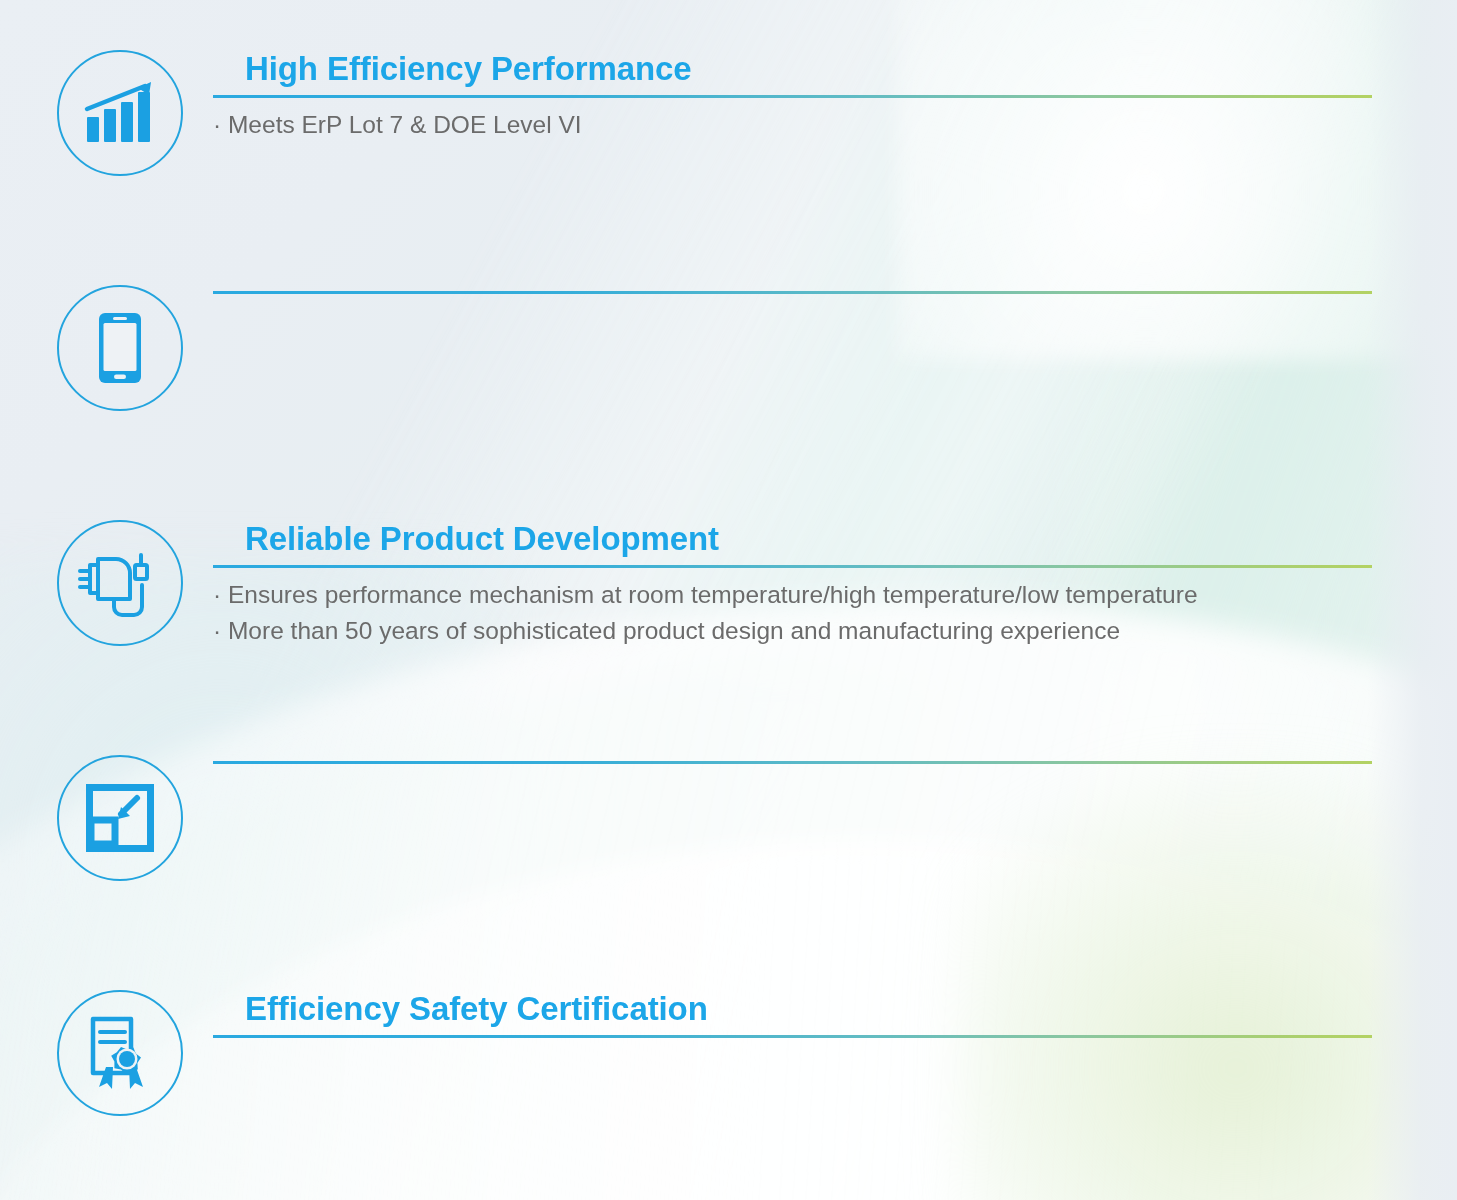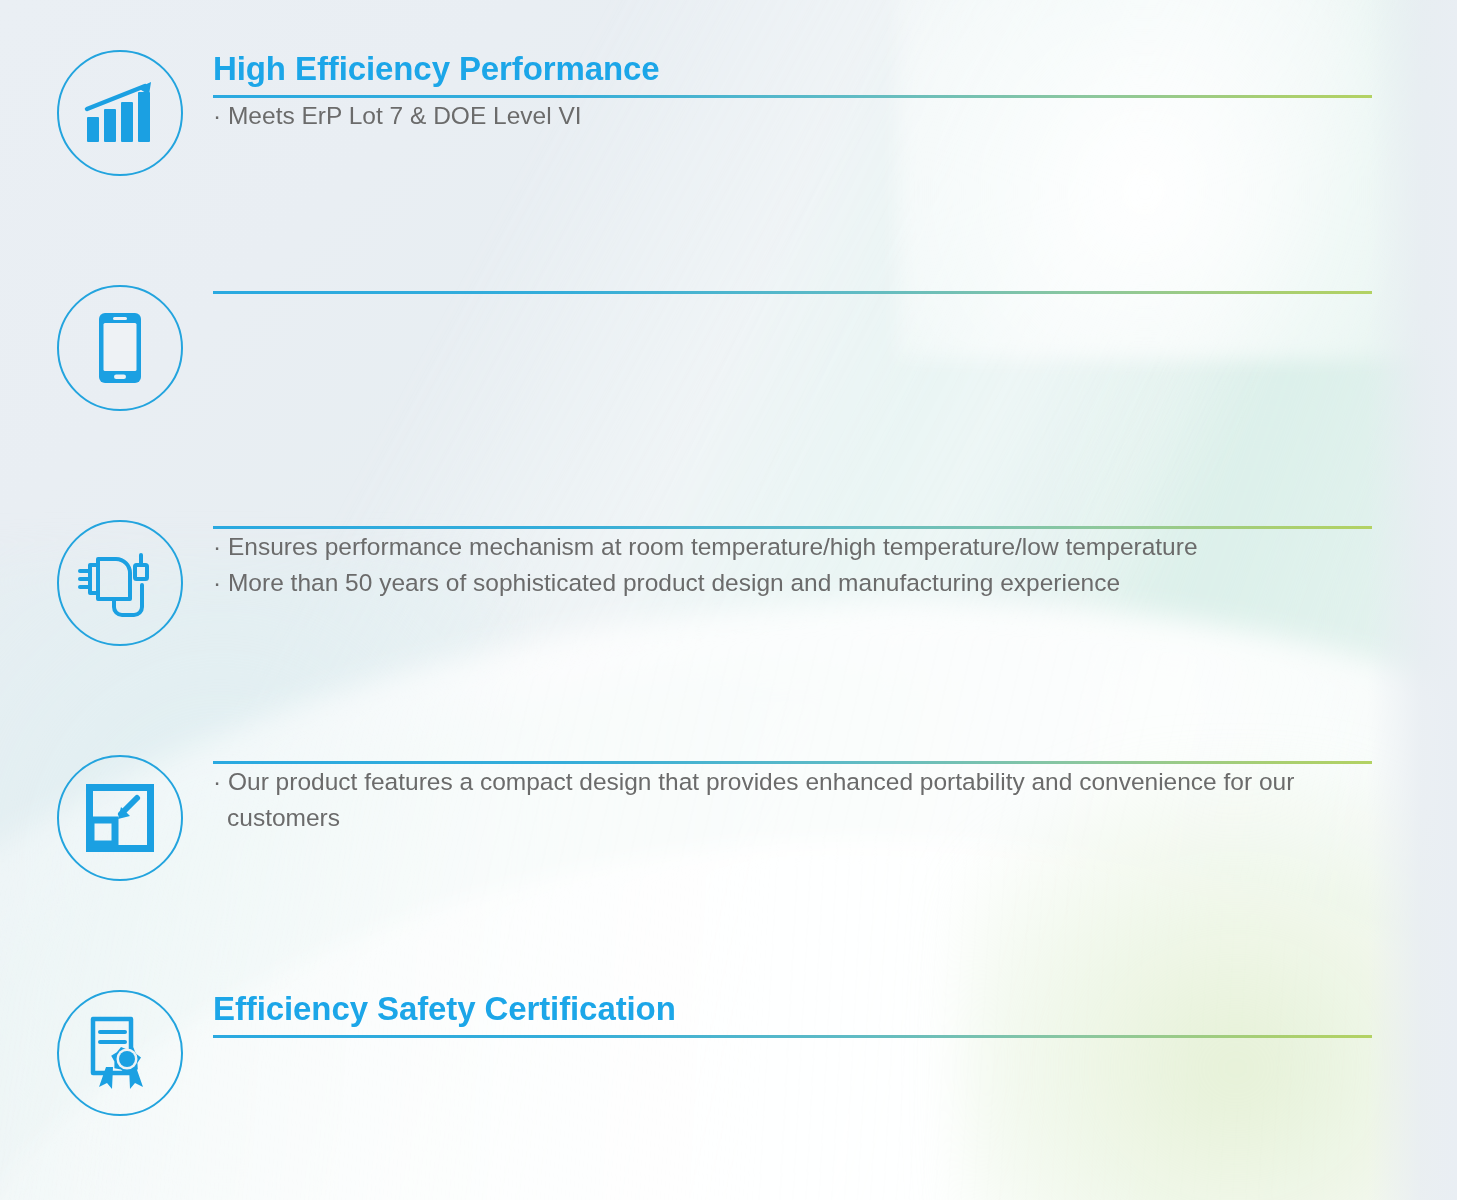--- a/index.html
+++ b/index.html
@@ -138,28 +138,30 @@
     top: 0;
     width: 1160px;
   }
   .feature-title {
     font-size: 33px;
     font-weight: bold;
     color: #1ca6e8;
     line-height: 1.18;
     letter-spacing: -0.1px;
     white-space: nowrap;
+    margin-left: 32px;
   }
   .rule {
     height: 3px;
     width: 1159px;
     margin-top: 6px;
     background: linear-gradient(90deg, #2aa9e0 0%, #34adda 30%, #5fbbc5 55%, #8bc79f 75%, #a9cf70 92%, #b3d263 100%);
   }
   .bullets {
+    margin-top: 9px;
   }
   .bullet {
     font-size: 24.5px;
     color: #6b6b6b;
     line-height: 1.46;
     text-indent: -14px;
     padding-left: 14px;
   }
 </style>
 </head>
@@ -234,20 +236,21 @@
               <line x1="2" y1="32" x2="12" y2="32"></line>
               <line x1="2" y1="40" x2="12" y2="40"></line>
               <path d="M36 52 v8 a8 8 0 0 0 8 8 h12 a8 8 0 0 0 8 -8 v-22"></path>
               <rect x="57" y="18" width="12" height="14" rx="1.5"></rect>
               <line x1="63" y1="8" x2="63" y2="18"></line>
             </g>
           </svg>
         </div>
       </div>
       <div class="feature-body">
+        <div class="feature-title">Reliable Product Development</div>
         <div class="rule"></div>
         <div class="bullets">
           <div class="bullet">· Ensures performance mechanism at room temperature/high temperature/low temperature</div>
           <div class="bullet">· More than 50 years of sophisticated product  design and manufacturing experience</div>
         </div>
       </div>
     </div>
 
     <div class="feature" style="top:755px;">
       <div class="icon-wrap">
@@ -259,23 +262,20 @@
             </g>
             <g stroke="#1ba0e2" stroke-width="6" stroke-linecap="round" fill="none">
               <line x1="52" y1="15" x2="36" y2="31"></line>
             </g>
             <polygon points="33,36 45,33 36,24" fill="#1ba0e2"></polygon>
           </svg>
         </div>
       </div>
       <div class="feature-body">
         <div class="rule"></div>
-        <div class="bullets">
-          <div class="bullet">· Our product features a compact design that provides enhanced portability and convenience for our customers</div>
-        </div>
       </div>
     </div>
 
     <div class="feature" style="top:990px;">
       <div class="icon-wrap">
         <div class="icon-circle">
           <svg width="70" height="76" viewBox="0 0 70 76">
             <g fill="none" stroke="#1ba0e2" stroke-width="4.5" stroke-linejoin="round">
               <path d="M8 4 h38 v54 h-38 z"></path>
             </g>

